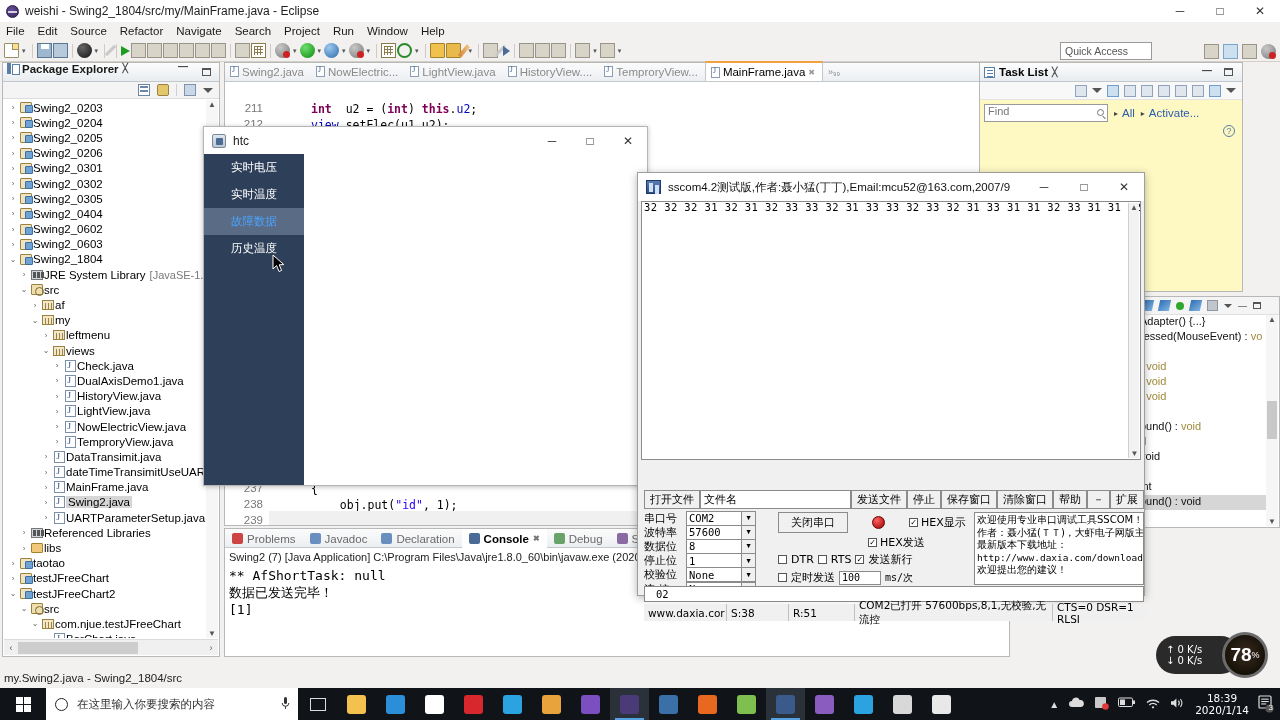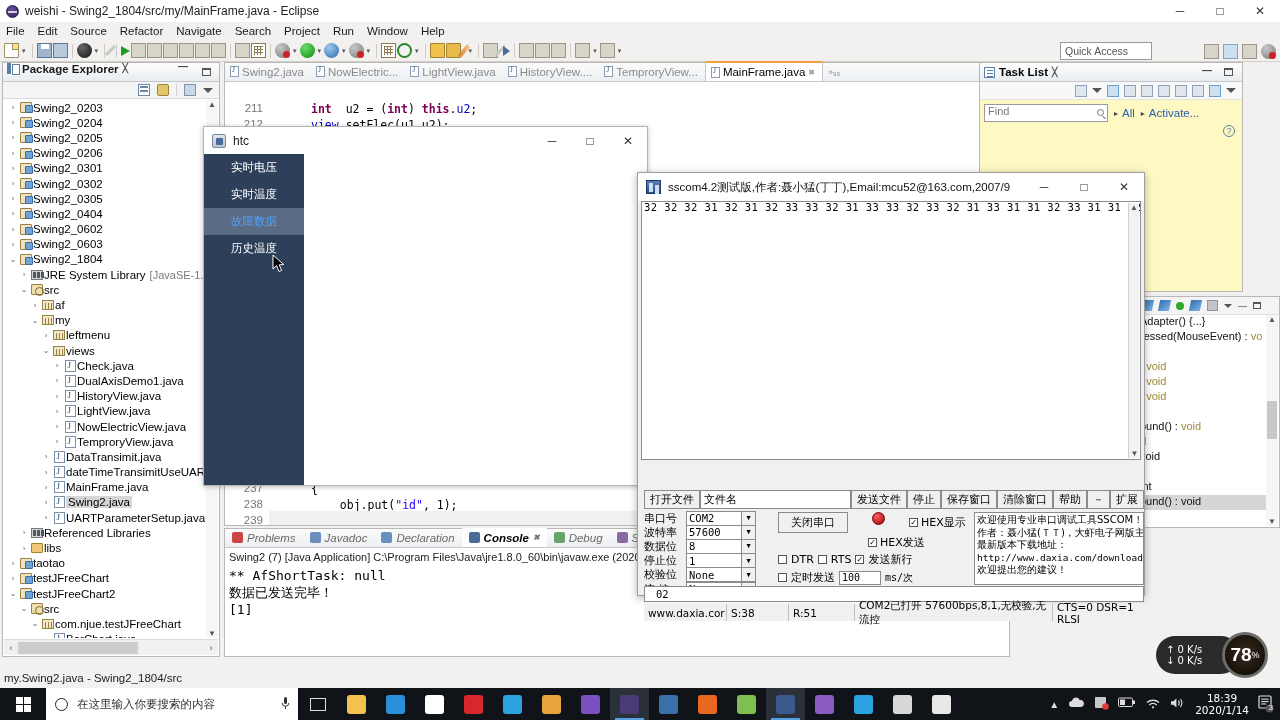--- a/index.html
+++ b/index.html
@@ -142,21 +142,21 @@
   .fld{color:#0000c0;}
   .meth{color:#000;}
   .str{color:#2a00ff;}
   #ed-marker{position:absolute;left:44px;top:0;width:6px;bottom:0;background:#fff;}
   #ed-hscroll{position:absolute;left:44px;right:14px;bottom:0;height:14px;background:#f0f0f0;}
   #ed-vscroll{position:absolute;right:0;top:19px;width:14px;bottom:14px;background:#f6f6f6;}
   #ed-vscroll .thumb{position:absolute;left:1px;top:60px;width:12px;height:40px;background:#cdcdcd;}
 
   
   #console { position:absolute; left:224px; top:528px; width:786px; height:129px; background:#fff; border:1px solid #b8b8b8;}
-  #cons-tabs { height:19px; background:linear-gradient(#fbfbfb,#eceff2); border-bottom:1px solid #c3c8cd; display:flex; align-items:flex-end;font-style:italic; }
+  #cons-tabs { height:19px; background:linear-gradient(#fbfbfb,#eceff2); border-bottom:1px solid #c3c8cd; display:flex; align-items:flex-start; }
   .cstab { height:19px; display:flex; align-items:center; padding:0 7px; font-size:11.5px; color:#6a6a6a; gap:4px;}
   .cstab.active { color:#000; font-weight:bold; background:#fff;}
   #cons-body { position:absolute; left:0; top:19px; right:0; bottom:0; padding:2px 4px; font-size:12px; }
   #cons-head { font-size:11px; color:#222; margin-bottom:2px; white-space:nowrap; overflow:hidden; }
   .cout { font-family:"DejaVu Sans Mono", monospace; font-size:13px; color:#000; line-height:17px; white-space:pre;}
 
   
   #tasklist { position:absolute; left:979px; top:62px; width:264px; height:230px; background:#fef9c3; border:1px solid #b8b8b8;}
   #tl-tab { height:19px; background:linear-gradient(#fdfdfd,#e8ecf0); border-bottom:1px solid #c3c8cd; display:flex; align-items:center; padding-left:4px; font-size:11.5px; font-weight:bold; position:relative;}
   #tl-tab .pin{position:absolute;right:30px;top:2px;color:#444;font-size:10px;}
@@ -895,21 +895,21 @@
         <div style="display:flex;align-items:center;height:12.2px;margin-top:2px">
           <span class="lbl" style="width:42px">流 控</span>
           <span class="combo" style="width:70px">
               <span>None</span>
               <span class="ar">▼</span>
             </span>
         </div>
       </div>
 
       <div style="position:absolute;left:134px;top:0;width:196px;">
-        <div style="display:flex;gap:24px;">
+        <div style="display:flex;align-items:center;gap:24px;">
           <div class="ssbtn" style="width:70px;height:21px;">关闭串口</div>
           <div style="width:13px;height:13px;border-radius:50%;background:radial-gradient(circle at 35% 30%,#ff6060,#9b0000);border:1px solid #6a0000"></div>
           <div style="display:flex;align-items:center;gap:3px">
             <span class="chk">✓</span>
             <span class="lbl">HEX显示</span>
           </div>
         </div>
         <div style="display:flex;align-items:center;gap:3px;margin-left:90px;margin-top:2px">
           <span class="chk">✓</span>
           <span class="lbl">HEX发送</span>

